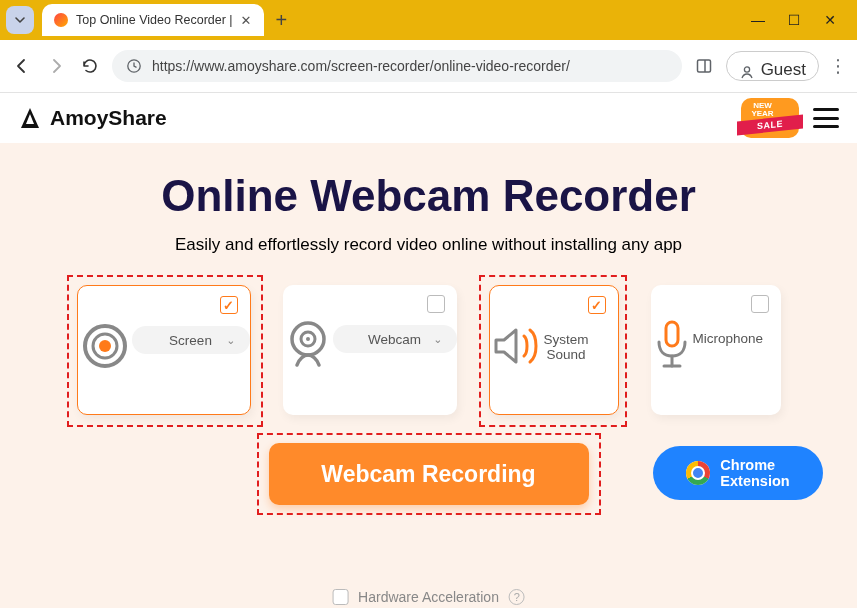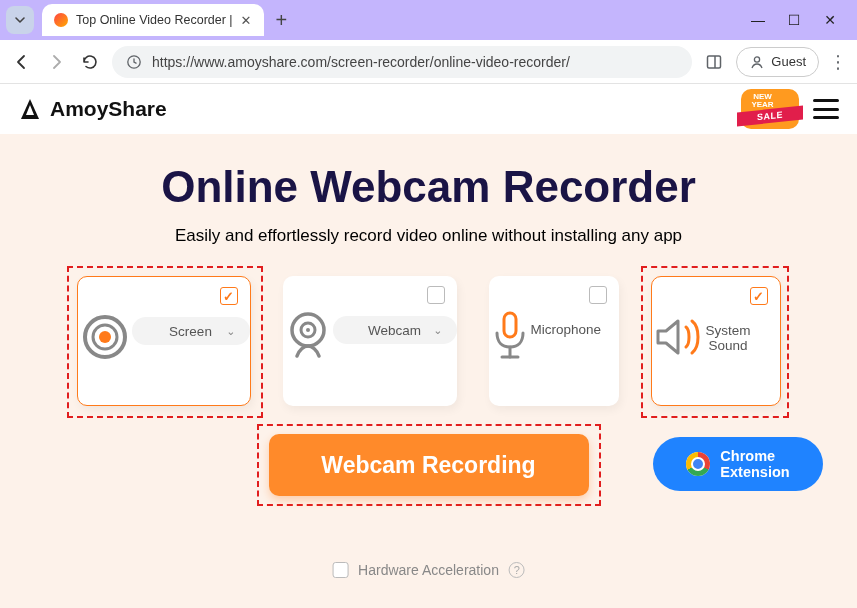--- a/index.html
+++ b/index.html
@@ -6,21 +6,21 @@
   body {
     width: 857px;
     height: 608px;
     font-family: -apple-system, BlinkMacSystemFont, "Segoe UI", Arial, sans-serif;
     background: #dde3f0;
     overflow: hidden;
   }
   
   .titlebar {
     height: 40px;
-    background: #c4b5fd;
+    background: #eab308;
     display: flex;
     align-items: center;
     padding: 0 6px;
   }
   .titlebar .chev {
     width: 28px; height: 28px; display:flex;align-items:center;justify-content:center;
     background:#c9d3ea; border-radius:8px; margin-right:8px;
   }
   .tab {
     height: 32px;
@@ -31,33 +31,33 @@
     font-size: 12.5px; color:#333;
     min-width: 210px;
   }
   .tab .fav { width:14px;height:14px;border-radius:50%;background:linear-gradient(135deg,#f44,#fa0);} 
   .tab .close { color:#555; font-size:13px; margin-left:auto;}
   .newtab { margin-left:12px; color:#444; font-size:20px;}
   .winctrls { margin-left:auto; display:flex; gap:22px; padding-right:14px; color:#222;}
   .winctrls span{ font-size:14px; width:14px; text-align:center;}
   
   .toolbar {
-    height: 44px; background:#fff; display:flex; align-items:center; padding:0 10px; gap:10px;
+    height: 53px; background:#fff; display:flex; align-items:center; padding:0 10px; gap:10px;
     border-bottom:1px solid #e3e3e3;
   }
   .toolbar .ico { width:24px;height:24px;display:flex;align-items:center;justify-content:center;color:#5f6368;}
   .urlbox {
     flex:1; height:32px; background:#f1f3f4; border-radius:16px;
     display:flex; align-items:center; padding:0 14px; gap:10px; color:#444;
     font-size:14px;
   }
   .urlbox .lock{color:#5f6368;}
   .guestpill{
-    height:30px;border:1px solid #ccc;border-radius:15px;display:flex;align-items:center;
-    gap:6px;padding:0 12px;font-size:13px;color:#333;
+    height:30px;border:1px solid #ccc;border-radius:15px;display:flex;align-items:flex-end;
+    gap:6px;padding:0 12px;font-size:17px;color:#333;
   }
   .kebab{font-size:18px;color:#5f6368;}
   
   .siteheader{
     height:50px;background:#fff;display:flex;align-items:center;padding:0 18px;gap:17px;
   }
   .logo{display:flex;align-items:center;gap:8px;font-weight:700;font-size:21px;color:#111;}
   .siteheader .right{margin-left:auto;display:flex;align-items:center;gap:14px;}
   .salebadge{position:relative;width:58px;height:40px;}
   .salebadge .burst{
@@ -144,21 +144,21 @@
   }
   .chromeico::before{
     content:"";position:absolute;inset:0;border-radius:50%;
     background:conic-gradient(#ea4335 0 120deg,#34a853 120deg 240deg,#fbbc05 240deg 360deg);
   }
   .chromeico::after{
     content:"";position:absolute;width:10px;height:10px;border-radius:50%;
     background:#4285f4;border:2px solid #fff;
   }
   .hw{
-    position:absolute;left:50%;transform:translateX(-50%);bottom:30px;
+    position:absolute;left:50%;transform:translateX(-50%);bottom:12px;
     display:flex;align-items:flex-start;gap:10px;color:#888;font-size:14px;
   }
   .hw .box{width:16px;height:16px;border:1.5px solid #bbb;border-radius:3px;background:#fff;}
   .hw .q{width:16px;height:16px;border:1.5px solid #bbb;border-radius:50%;display:flex;align-items:center;justify-content:center;font-size:11px;color:#aaa;}
 
   svg{display:block;}
 </style>
 </head>
 <body>
 
@@ -281,50 +281,50 @@
           </svg>
         </div>
         <div class="pill">
           <span>Webcam</span>
           <span class="chev">⌄</span>
         </div>
       </div>
     </div>
 
     <div class="cardwrap" style="width:130px;">
+      <div class="dashed d2"></div>
+      <div class="card active" style="width:130px;">
+        <span class="chk on"></span>
+        <div class="iconwrap">
+          <svg width="54" height="48" viewBox="0 0 54 48">
+            <path d="M6 18v12h8l12 10V8L14 18H6z" stroke="#888" stroke-width="3" fill="none" stroke-linejoin="round"></path>
+            <path d="M34 14c4 3 4 17 0 20" stroke="#ff7a1a" stroke-width="3" fill="none" stroke-linecap="round"></path>
+            <path d="M40 8c8 6 8 26 0 32" stroke="#ff7a1a" stroke-width="3" fill="none" stroke-linecap="round"></path>
+          </svg>
+        </div>
+        <div class="lbl" style="white-space:pre;">System
+Sound</div>
+      </div>
+    </div>
+
+    <div class="cardwrap" style="width:130px;">
       <div class="card" style="width:130px;">
         <span class="chk"></span>
         <div class="iconwrap">
           <svg width="42" height="54" viewBox="0 0 42 54">
             <rect x="15" y="4" width="12" height="24" rx="6" stroke="#ff7a1a" stroke-width="3" fill="none"></rect>
             <path d="M8 24c0 9 5 14 13 14s13-5 13-14" stroke="#888" stroke-width="3" fill="none" stroke-linecap="round"></path>
             <line x1="21" y1="38" x2="21" y2="48" stroke="#888" stroke-width="3" stroke-linecap="round"></line>
             <line x1="13" y1="48" x2="29" y2="48" stroke="#888" stroke-width="3" stroke-linecap="round"></line>
           </svg>
         </div>
         <div class="lbl">Microphone</div>
       </div>
     </div>
 
-    <div class="cardwrap" style="width:130px;">
-      <div class="dashed d2"></div>
-      <div class="card active" style="width:130px;">
-        <span class="chk on"></span>
-        <div class="iconwrap">
-          <svg width="54" height="48" viewBox="0 0 54 48">
-            <path d="M6 18v12h8l12 10V8L14 18H6z" stroke="#888" stroke-width="3" fill="none" stroke-linejoin="round"></path>
-            <path d="M34 14c4 3 4 17 0 20" stroke="#ff7a1a" stroke-width="3" fill="none" stroke-linecap="round"></path>
-            <path d="M40 8c8 6 8 26 0 32" stroke="#ff7a1a" stroke-width="3" fill="none" stroke-linecap="round"></path>
-          </svg>
-        </div>
-        <div class="lbl" style="white-space:pre;">System
-Sound</div>
-      </div>
-    </div>
-
   </div>
 
   <div class="cta-row">
     <div class="startdash"></div>
     <div class="startbtn">
       <span>Webcam Recording</span>
     </div>
     <div class="extbtn">
       <span class="chromeico"></span>
       <span style="white-space:pre;text-align:left;">Chrome

